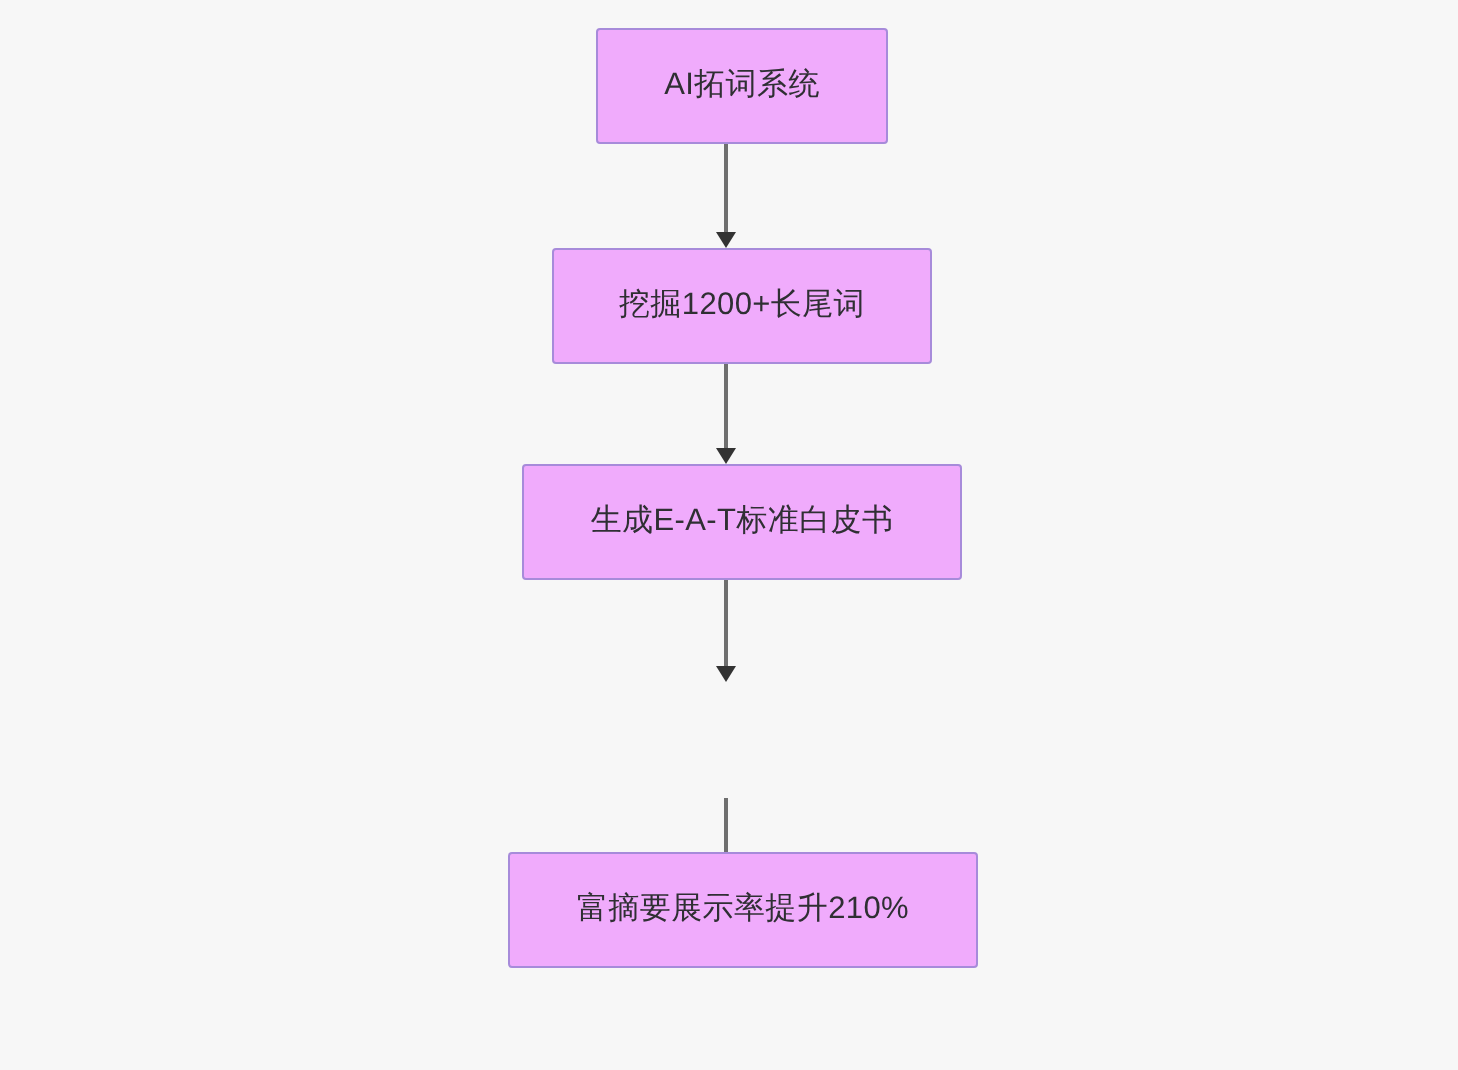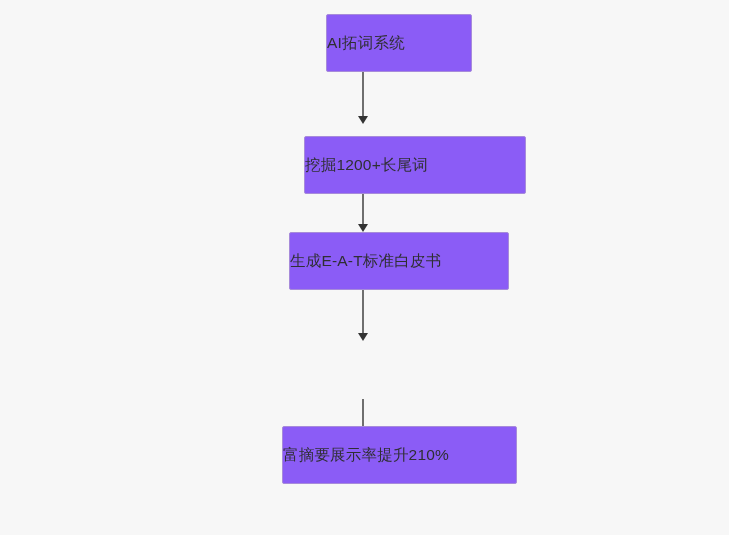--- a/index.html
+++ b/index.html
@@ -14,29 +14,28 @@
     overflow: hidden;
   }
   #flowchart {
     position: relative;
     width: 729px;
     height: 535px;
   }
   .node {
     position: absolute;
     box-sizing: border-box;
-    background: #8b5cf6;
+    background: #f0abfc;
     border: 1.6px solid #a78bda;
     border-radius: 2px;
     display: flex;
     align-items: center;
-    justify-content: flex-start;
+    justify-content: center;
     height: 58px;
     z-index: 2;
-    margin-left: 28px;
   }
   .node-label {
     font-size: 15.5px;
     color: #2f2f33;
     line-height: 1;
     letter-spacing: 0.2px;
     white-space: nowrap;
     font-weight: 400;
   }
   .edge {
@@ -80,21 +79,21 @@
     <div class="edge-arrow" style="top: 43px;"></div>
   </div>
   <div class="edge" id="edge-3" style="left: 353px; top: 399px; width: 20px; height: 51px;">
     <div class="edge-line" style="height: 44px;"></div>
     <div class="edge-arrow" style="top: 43px;"></div>
   </div>
 
   <div class="node" id="node-0" style="left: 298px; top: 14px; width: 146px; height: 58px;">
     <span class="node-label">AI拓词系统</span>
   </div>
-  <div class="node" id="node-1" style="left: 276px; top: 136px; width: 222px; height: 58px;">
+  <div class="node" id="node-1" style="left: 276px; top: 124px; width: 190px; height: 58px;">
     <span class="node-label">挖掘1200+长尾词</span>
   </div>
   <div class="node" id="node-2" style="left: 261px; top: 232px; width: 220px; height: 58px;">
     <span class="node-label">生成E-A-T标准白皮书</span>
   </div>
   <div class="node" id="node-4" style="left: 254px; top: 426px; width: 235px; height: 58px;">
     <span class="node-label">富摘要展示率提升210%</span>
   </div>
 
 </div>

